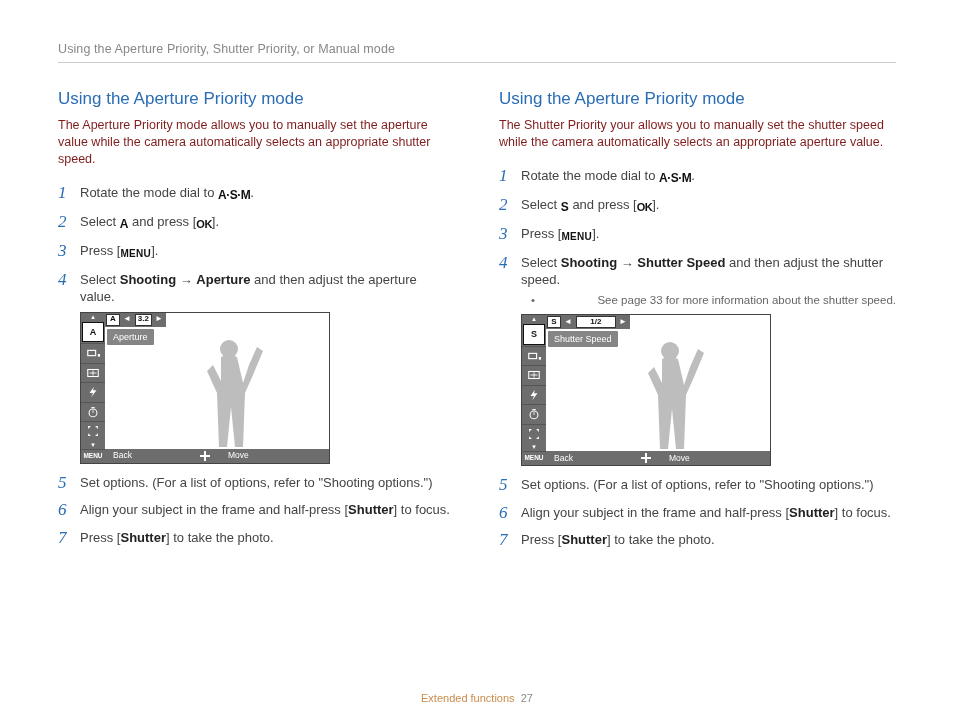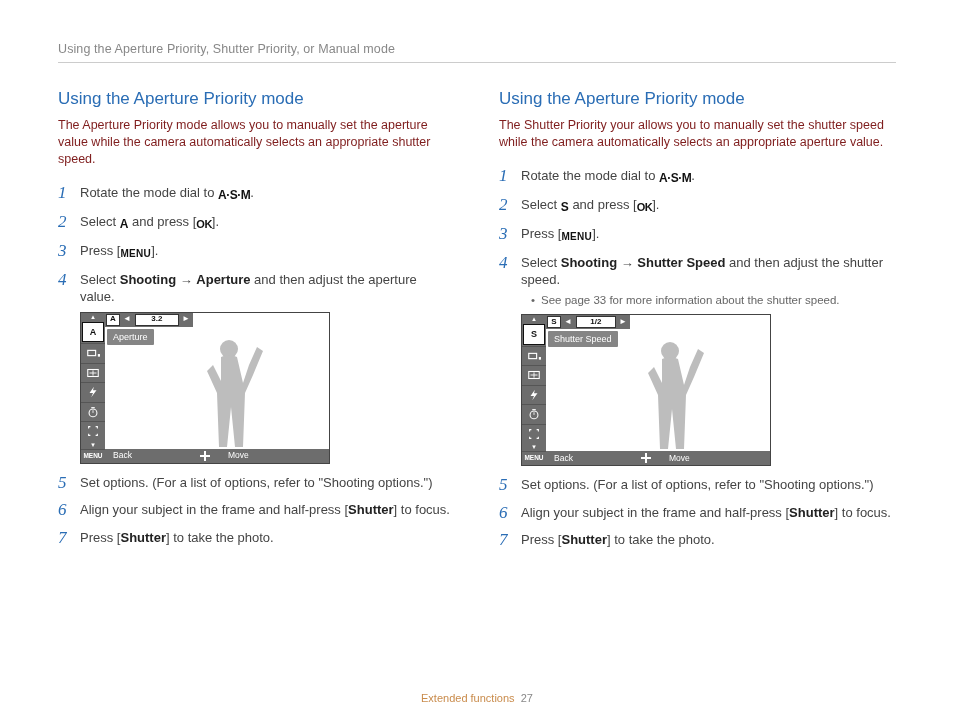--- a/index.html
+++ b/index.html
@@ -60,20 +60,21 @@
     font-size: 17px;
     color: #2a6db5;
   }
   ol.steps strong { color: #222; font-weight: 700; }
   .bullet {
     font-size: 11.5px;
     color: #666;
     margin: 4px 0 4px 10px;
     position: relative;
     padding-left: 10px;
+    text-align: right;
   }
   .bullet::before {
     content: "•";
     position: absolute;
     left: 0;
   }
   .inline-icon {
     display: inline-block;
     vertical-align: -2px;
     font-weight: 700;
@@ -249,21 +250,21 @@
                   <svg viewBox="0 0 16 16">
                     <path d="M3 5v-2h2M13 5v-2h-2M3 11v2h2M13 11v2h-2" fill="none" stroke="#fff" stroke-width="1.2"></path>
                   </svg>
                 </div>
               <div class="caret">▾</div>
               <div class="mbtn">MENU</div>
             </div>
             <div class="lcd-top">
               <div class="chip" style="width:14px">A</div>
               <span class="arrow">◄</span>
-              <div class="chip" style="width:44px">3.2</div>
+              <div class="chip" style="width:17px">3.2</div>
               <span class="arrow">►</span>
             </div>
             <div class="label-chip">Aperture</div>
             <svg class="person" viewBox="0 0 80 118">
               <g fill="#bdbdbd">
                 <circle cx="38" cy="14" r="9"></circle>
                 <path d="M30 22 Q38 18 46 22 L52 48 L58 30 L66 12 L72 16 L62 40 L54 58 L52 112 L44 112 L40 72 L36 112 L28 112 L26 58 L16 36 L22 30 L30 46 Z"></path>
               </g>
             </svg>
             <div class="botbar">

